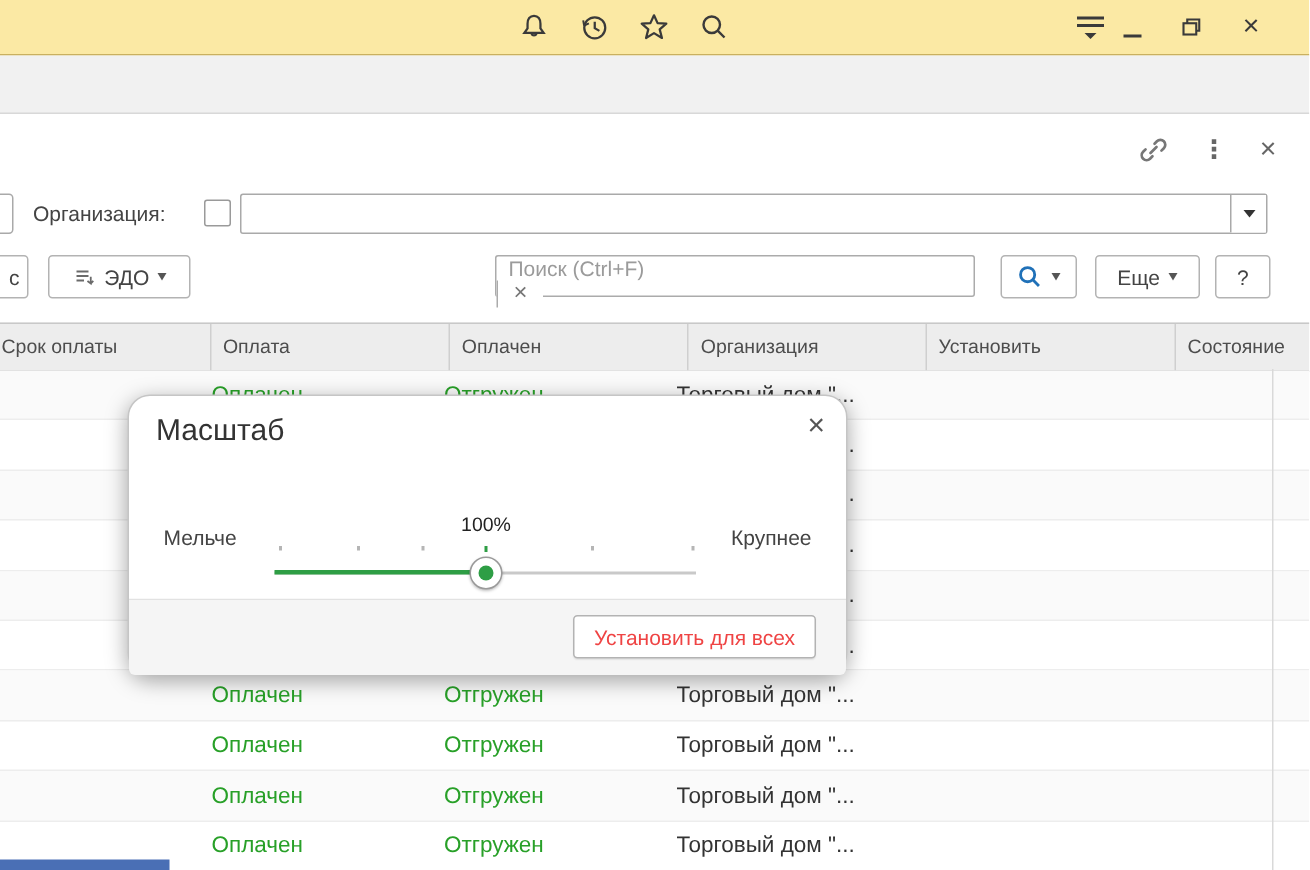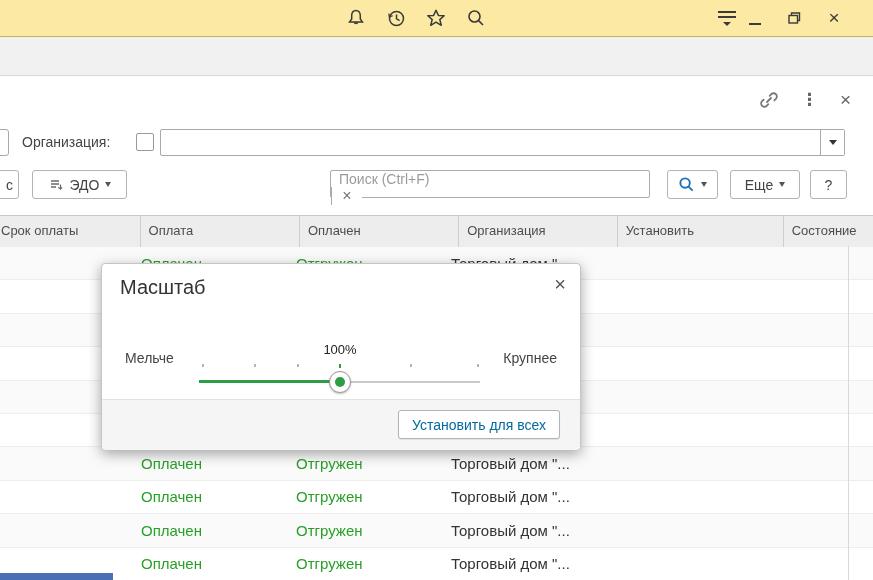--- a/index.html
+++ b/index.html
@@ -63,37 +63,37 @@
   .tr{display:flex;height:33.4px;box-sizing:border-box;border-bottom:1px solid #ededed;cursor:default;}
   .tr:nth-child(odd){background:#fafafa;}
   .td{height:100%;display:flex;align-items:center;padding-left:8px;box-sizing:border-box;
       font-size:15px;overflow:hidden;white-space:nowrap;}
   .td.green{color:var(--status_green,#28a028);}
   .td.org{color:#333;}
   .table-right-border{position:absolute;left:848px;top:246px;width:1px;height:334px;background:#d9d9d9;}
 
   
   .dialog{position:absolute;left:85px;top:263px;width:480px;height:187px;background:#fff;
-          border:1px solid #c5c5c5;border-radius:4px;box-shadow:0 4px 14px rgba(0,0,0,.35);z-index:10;box-sizing:border-box;margin-left:16px;}
+          border:1px solid #c5c5c5;border-radius:15px;box-shadow:0 4px 14px rgba(0,0,0,.35);z-index:10;box-sizing:border-box;}
   .dlg-title{position:absolute;left:18px;top:12px;font-size:20px;color:#333;}
   .dlg-close{position:absolute;right:14px;top:9px;font-size:20px;color:#555;cursor:pointer;}
   .dlg-smaller{position:absolute;left:23px;top:86px;font-size:14px;color:#444;}
   .dlg-larger{position:absolute;right:23px;top:86px;font-size:14px;color:#444;}
   .dlg-value{position:absolute;left:208px;top:78px;width:60px;text-align:center;font-size:13px;color:#222;}
   .tick{position:absolute;top:100px;width:2px;height:3px;background:#b5b5b5;}
   .tick.green{background:var(--slider_green,#2e9e45);height:4px;}
   .track{position:absolute;left:97px;top:117px;width:281px;height:2px;background:#c9c9c9;cursor:pointer;}
   .track-fill{position:absolute;left:97px;top:116px;width:141px;height:3px;background:var(--slider_green,#2e9e45);}
   .handle{position:absolute;left:227px;top:107px;width:22px;height:22px;border-radius:50%;background:#fff;
           border:1px solid #9a9a9a;box-sizing:border-box;box-shadow:0 1px 2px rgba(0,0,0,.25);cursor:grab;}
   .handle i{position:absolute;left:5px;top:5px;width:10px;height:10px;border-radius:50%;background:var(--slider_green,#2e9e45);}
   .dlg-footer{position:absolute;left:0;top:135px;width:100%;height:51px;background:#f5f5f5;
               border-top:1px solid #e2e2e2;border-radius:0 0 4px 4px;box-sizing:border-box;}
   .apply-btn{position:absolute;right:20px;top:10px;height:29px;padding:0 13px;background:#fff;
-             border:1px solid #b3b3b3;border-radius:3px;font-size:14px;color:#0369a1;
+             border:1px solid #b3b3b3;border-radius:3px;font-size:14px;color:#ef4444;
              font-family:inherit;cursor:pointer;box-shadow:0 1px 1px rgba(0,0,0,.08);}
 
   
   .bottom-strip{position:absolute;left:0;top:573px;width:113px;height:7px;background:#4a6fb5;}
 
   svg{display:block;}
 </style>
 </head>
 <body>
 

